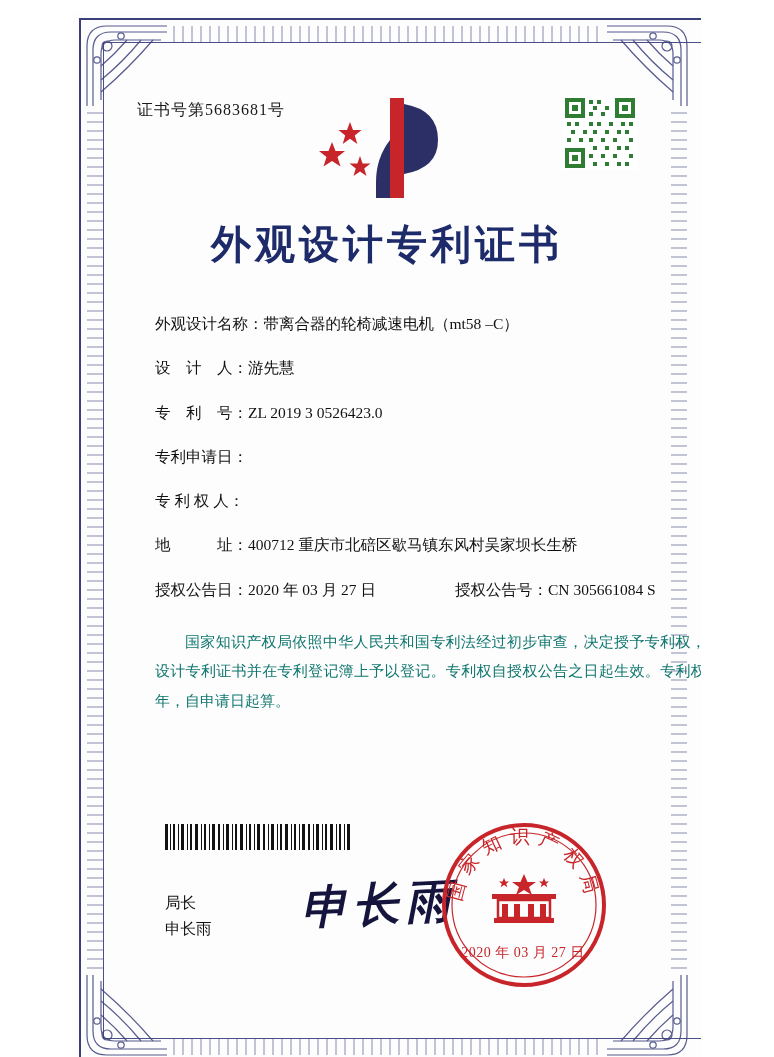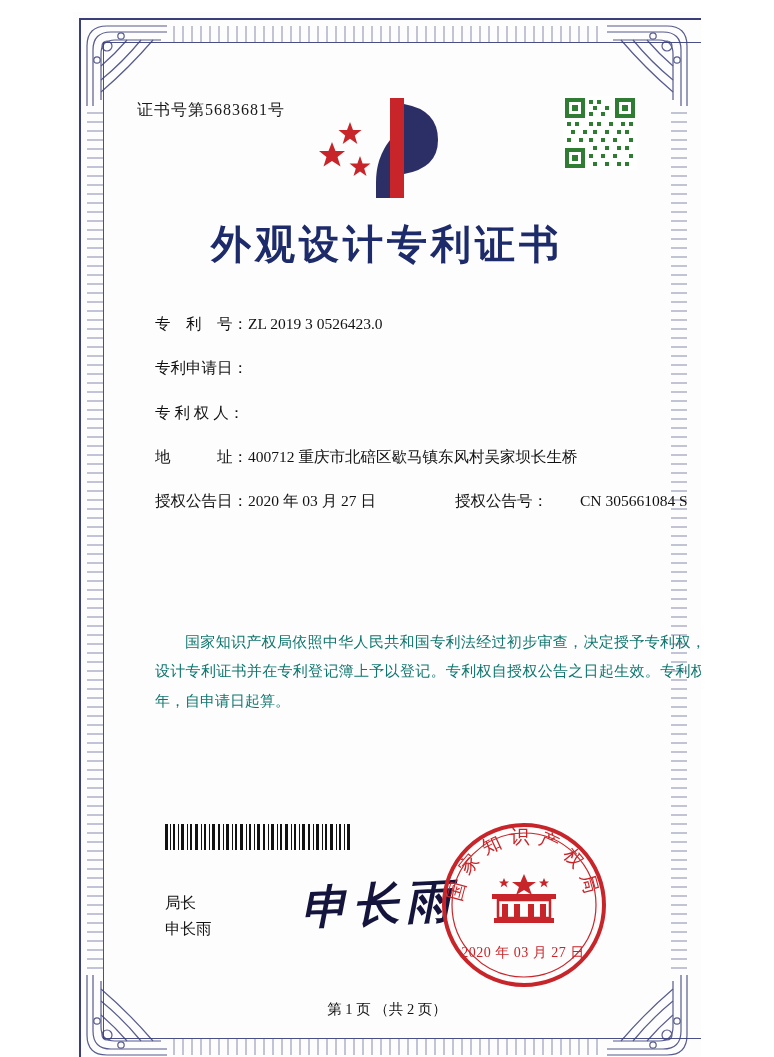--- a/index.html
+++ b/index.html
@@ -134,21 +134,20 @@
   .row.dual {
     justify-content: space-between;
   }
   .row.dual .cell1 {
     flex: 0 0 300px;
     display: flex;
   }
   .row.dual .cell2 {
     flex: 1 1 auto;
     display: flex;
-    gap: 32px;
   }
 
   
   .paras {
     position: absolute;
     left: 82px;
     top: 616px;
     width: 612px;
     font-size: 15px;
     line-height: 1.95;
@@ -373,20 +372,28 @@
       <path d="M78 4 L78 104 L92 104 L92 4 Z" fill="#c8252a"></path>
       <path d="M64 104 L64 88 Q64 64 78 46 L78 104 Z" fill="#2b2f66"></path>
       <path d="M92 10 Q126 16 126 46 Q126 74 92 80 Z" fill="#2b2f66"></path>
       <path d="M92 22 Q114 28 114 46 Q114 64 92 70 Z" fill="#ffffff" opacity="0"></path>
     </svg>
   </div>
 
   <div class="title">外观设计专利证书</div>
 
   <div class="fields">
+    <div class="row">
+      <span class="lbl">外观设计名称：</span>
+      <span class="val">带离合器的轮椅减速电机（mt58 –C）</span>
+    </div>
+    <div class="row">
+      <span class="lbl">设　计　人：</span>
+      <span class="val">游先慧</span>
+    </div>
     <div class="row">
       <span class="lbl">专　利　号：</span>
       <span class="val">ZL 2019 3 0526423.0</span>
     </div>
     <div class="row">
       <span class="lbl">专利申请日：</span>
     </div>
     <div class="row">
       <span class="lbl">专 利 权 人：</span>
     </div>
@@ -485,16 +492,15 @@
         <rect x="16" y="-8" width="6" height="14" fill="#c8252a"></rect>
         <rect x="-32" y="-18" width="64" height="5" fill="#c8252a"></rect>
         <polygon points="0,-38 3.5,-30 12,-30 5,-25 8,-17 0,-22 -8,-17 -5,-25 -12,-30 -3.5,-30" fill="#c8252a"></polygon>
         <polygon points="-20,-34 -18.5,-30.5 -15,-30.5 -17.8,-28.2 -16.7,-24.8 -20,-27 -23.3,-24.8 -22.2,-28.2 -25,-30.5 -21.5,-30.5" fill="#c8252a"></polygon>
         <polygon points="20,-34 21.5,-30.5 25,-30.5 22.2,-28.2 23.3,-24.8 20,-27 16.7,-24.8 17.8,-28.2 15,-30.5 18.5,-30.5" fill="#c8252a"></polygon>
       </g>
     </svg>
   </div>
   <div class="seal-date">2020 年 03 月 27 日</div>
 
-  <div class="page-num">第 1 页 （共 2 页）</div>
   <div class="footnote">其他事项参见背面</div>
 
 </div>
 
 </body></html>

